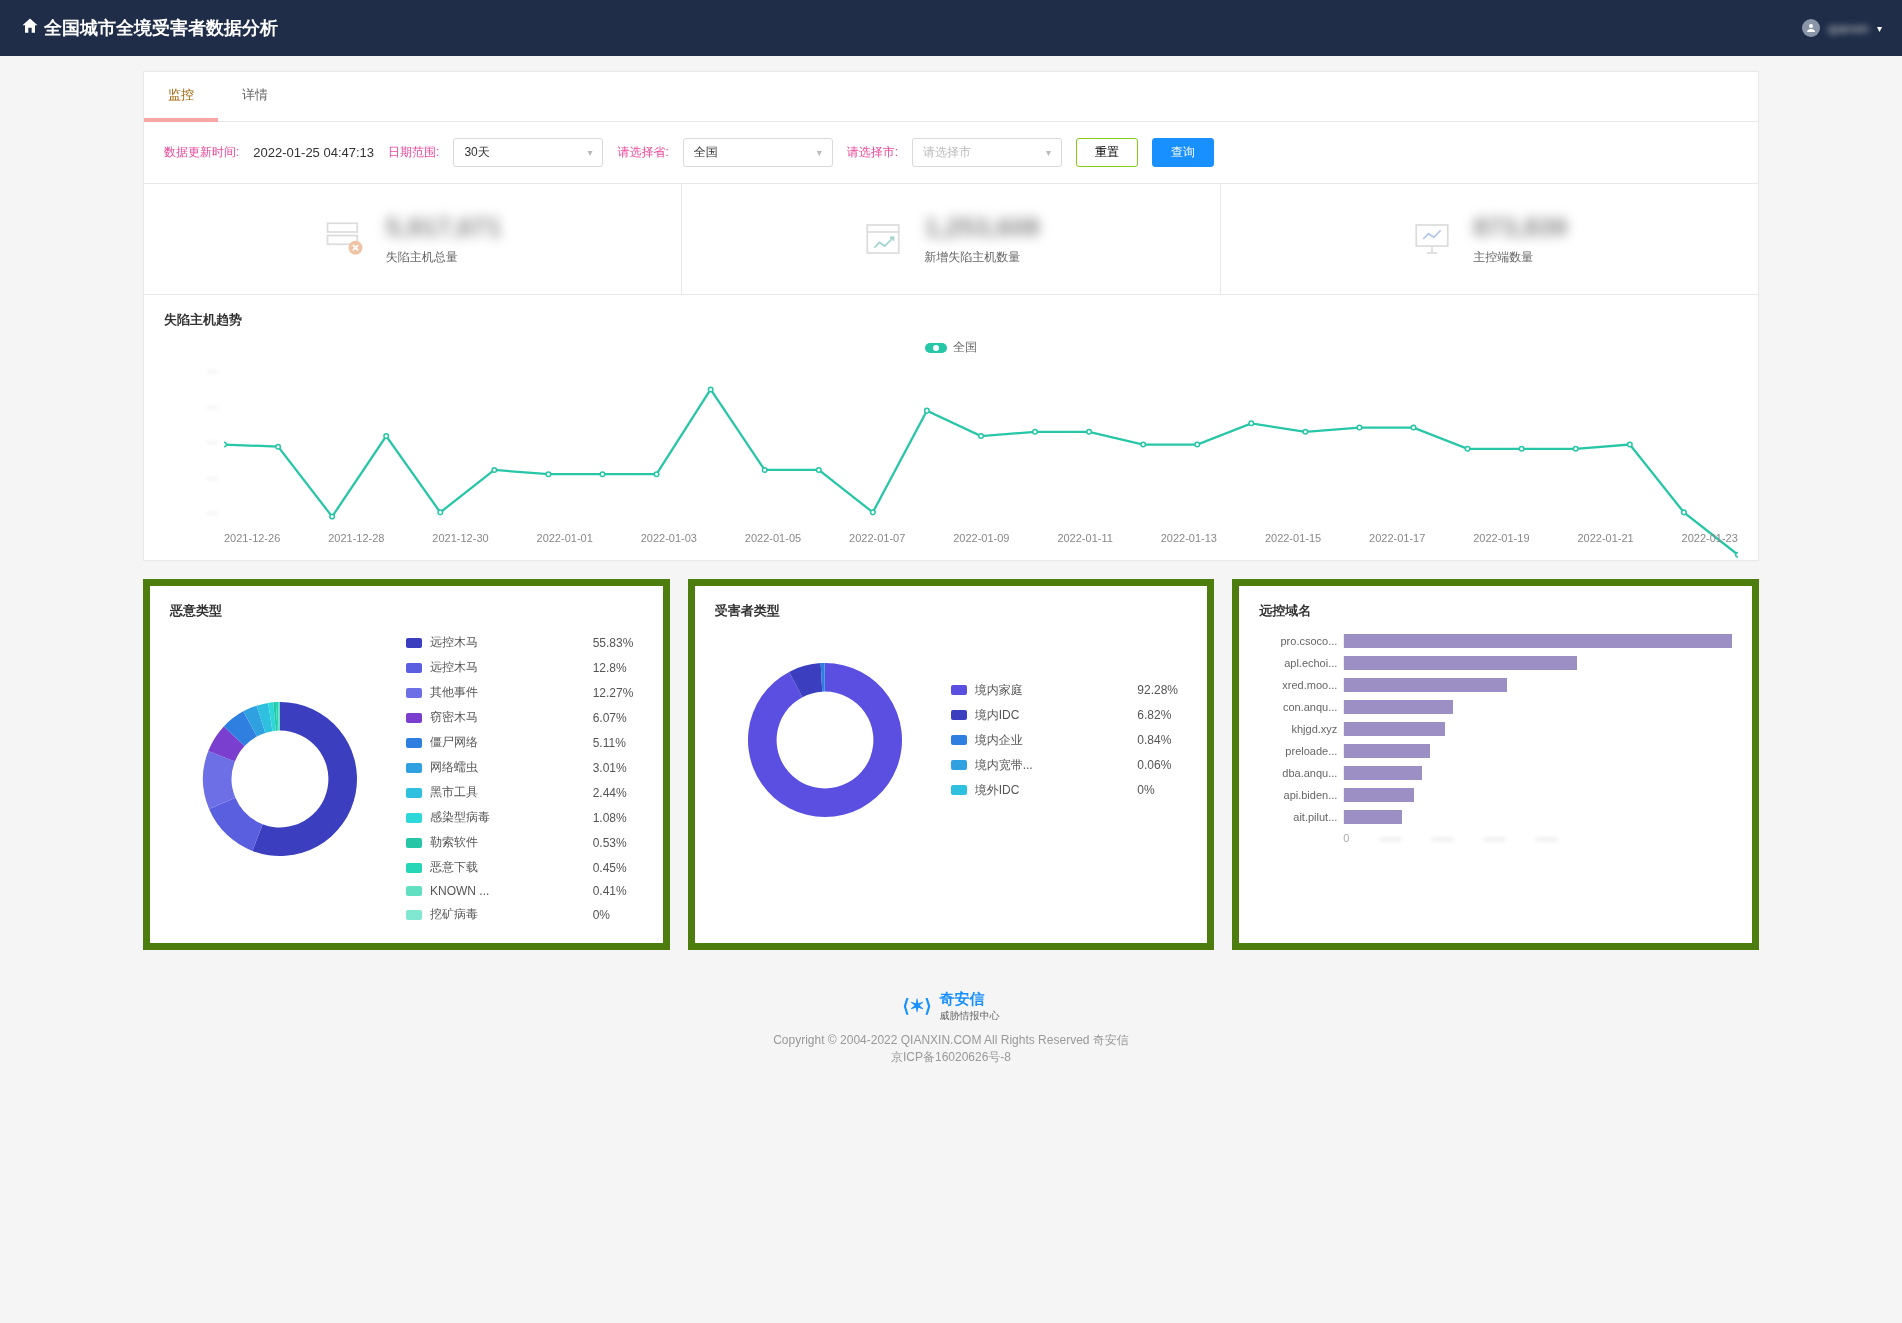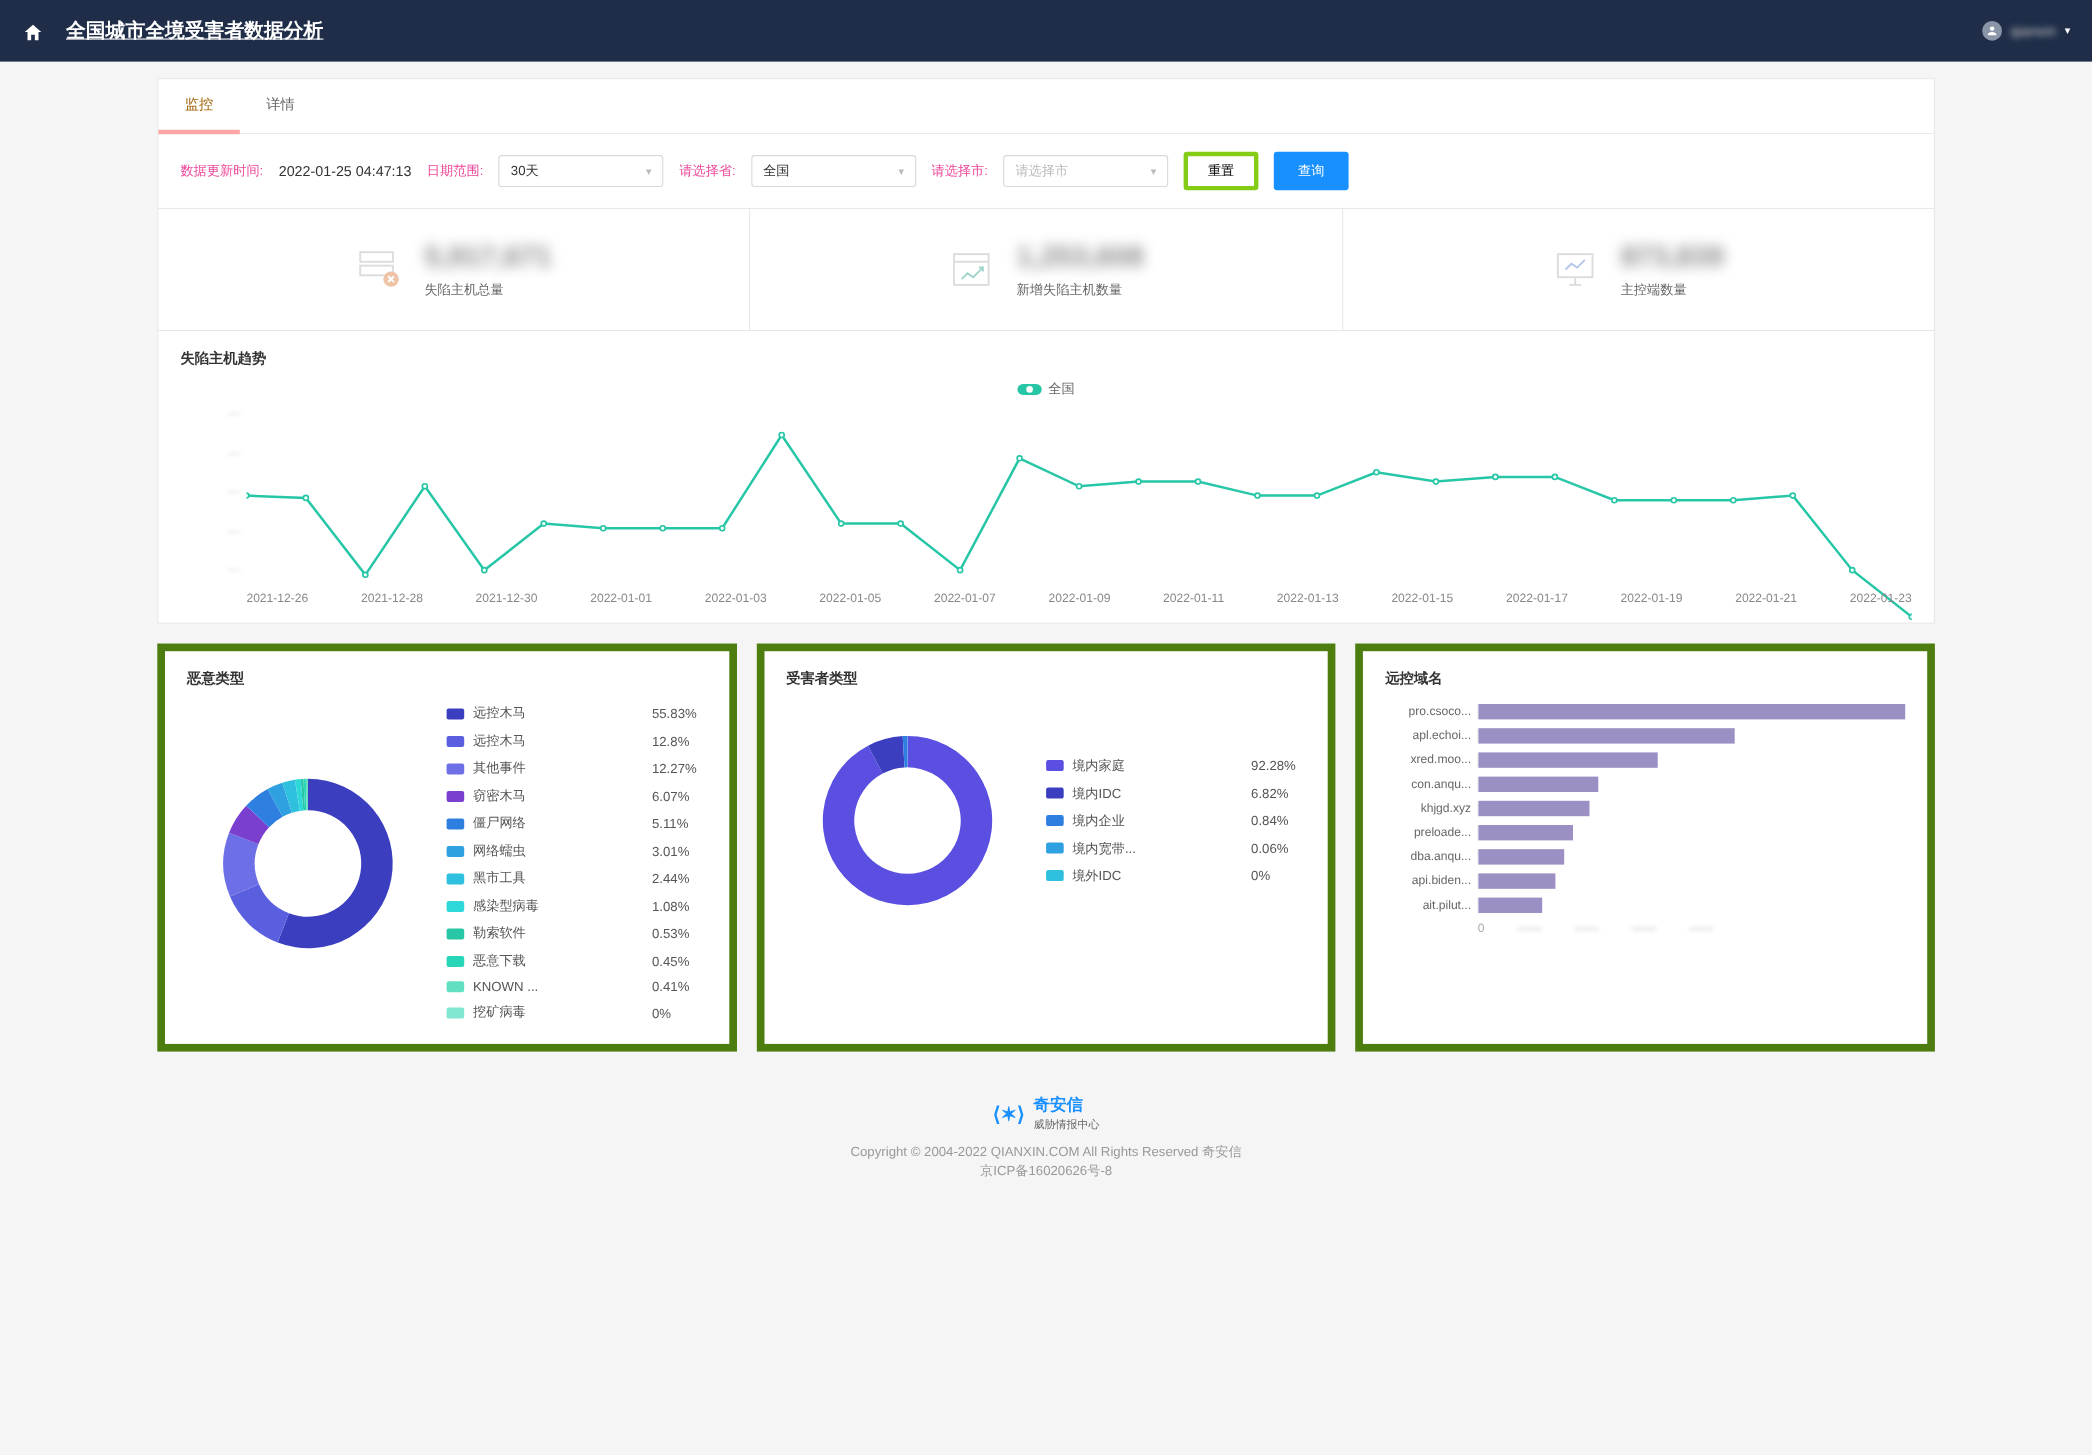--- a/index.html
+++ b/index.html
@@ -1,39 +1,39 @@
 <!DOCTYPE html>
 <html><head>
 <meta charset="utf-8">
 <style>
 * { margin: 0; padding: 0; box-sizing: border-box; }
 body { font-family: -apple-system, "Microsoft YaHei", sans-serif; background: #f5f5f5; color: #333; font-size: 13px; }
 
 .header { background: #1f2d48; color: #fff; height: 56px; display: flex; align-items: center; padding: 0 20px; justify-content: space-between; }
-.header-left { display: flex; align-items: flex-end; gap: 20px; text-decoration: underline; }
+.header-left { display: flex; align-items: flex-start; gap: 4px; }
 .home-icon { width: 20px; height: 20px; fill: #fff; cursor: pointer; }
 .header-title { font-size: 18px; font-weight: 600; }
 .header-right { display: flex; align-items: center; gap: 8px; cursor: pointer; }
 .avatar-icon { width: 18px; height: 18px; fill: #fff; border-radius: 50%; background: #8a96a8; display: inline-flex; align-items: center; justify-content: center; }
 .username-blur { filter: blur(3px); color: #ccc; }
 
 .container { max-width: 1640px; margin: 0 auto; padding: 0 12px; }
 
 .tabs { background: #fff; border: 1px solid #e8e8e8; border-bottom: none; margin-top: 15px; }
 .tab-row { display: flex; border-bottom: 1px solid #e8e8e8; }
 .tab { padding: 14px 24px; cursor: pointer; color: #666; font-size: 13px; }
 .tab.active { color: #a16207; border-bottom: 4px solid #fca5a5; margin-bottom: -1px; }
 
 .filter-bar { background: #fff; border: 1px solid #e8e8e8; border-top: none; padding: 16px 20px; display: flex; align-items: center; gap: 14px; flex-wrap: wrap; }
 .filter-label { color: #ec4899; font-size: 12px; }
 .filter-value { color: #333; font-weight: 500; }
 .select { display: inline-flex; align-items: center; justify-content: space-between; border: 1px solid #d9d9d9; border-radius: 3px; padding: 5px 10px; min-width: 150px; cursor: pointer; background: #fff; color: #333; font-size: 12px; }
 .select .sel-placeholder { color: #bbb; }
 .select .chevron { color: #bbb; font-size: 10px; }
-.btn { padding: 5px 18px; border: 4px solid #84cc16; border-radius: 3px; background: #fff; cursor: pointer; font-size: 12px; }
+.btn { padding: 5px 18px; border: 1px solid #84cc16; border-radius: 3px; background: #fff; cursor: pointer; font-size: 12px; }
 .btn.primary { background: #1890ff; border-color: #1890ff; color: #fff; }
 
 .stats-row { background: #fff; border: 1px solid #e8e8e8; border-top: none; display: flex; }
 .stat-cell { flex: 1; padding: 28px 20px; display: flex; align-items: center; justify-content: center; gap: 20px; border-right: 1px solid #e8e8e8; }
 .stat-cell:last-child { border-right: none; }
 .stat-icon { width: 42px; height: 42px; opacity: .5; }
 .stat-body { text-align: left; }
 .stat-value { font-size: 26px; font-weight: 700; filter: blur(6px); color: #888; }
 .stat-label { font-size: 12px; color: #666; margin-top: 6px; }
 

